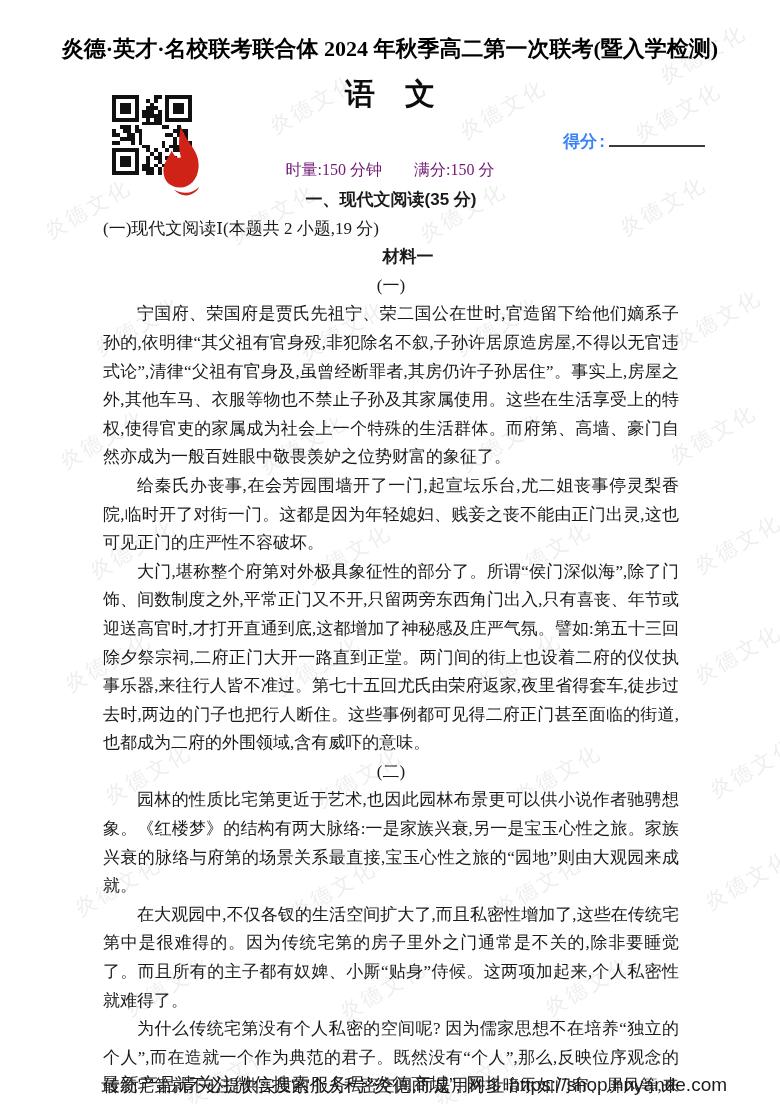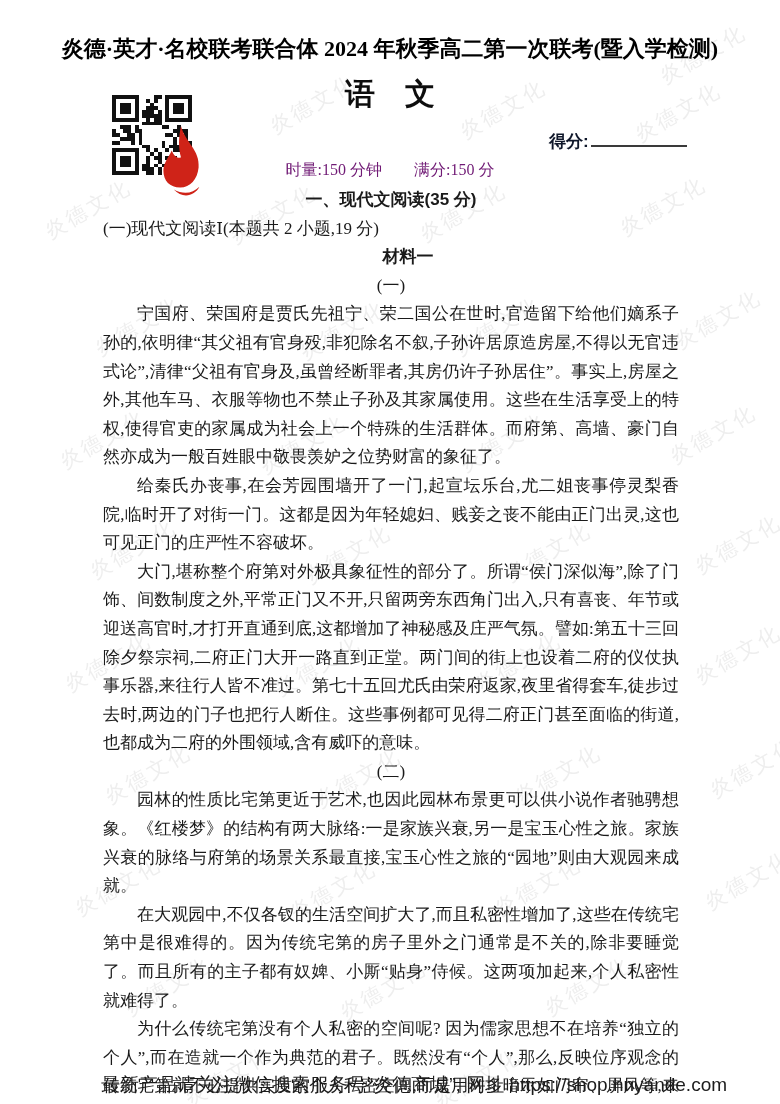--- a/index.html
+++ b/index.html
@@ -10,22 +10,22 @@
   .wm{position:absolute;font-size:21px;letter-spacing:3px;color:rgba(90,90,90,0.10);
       transform:rotate(-30deg);white-space:nowrap;font-family:"DejaVu Serif",serif;}
   
   .exam-title{position:absolute;top:34px;left:0;width:100%;text-align:center;
       font-size:22px;font-weight:bold;letter-spacing:0px;color:#000000;z-index:2;}
   .subject-title{position:absolute;top:74px;left:0;width:100%;text-align:center;
       font-size:30px;font-weight:bold;color:#0d0d0d;z-index:2;}
   .qr-wrap{position:absolute;left:112px;top:95px;width:80px;height:80px;z-index:2;}
   .qr-wrap svg{display:block;width:80px;height:80px;}
   .flame-overlay{position:absolute;left:29px;top:27px;width:22px;height:24px;}
-  .score-row{position:absolute;top:130px;left:549px;z-index:2;
-      font-family:Liberation Sans, sans-serif;font-size:17px;font-weight:bold;color:#0f172a;}
+  .score-row{position:absolute;top:130px;left:563px;z-index:2;
+      font-family:Liberation Mono, monospace;font-size:17px;font-weight:bold;color:#3b82f6;}
   .score-blank{display:inline-block;width:96px;height:14px;border-bottom:2px solid #3a3a3a;
       margin-left:2px;vertical-align:baseline;}
   .meta-row{position:absolute;top:160px;left:0;width:100%;text-align:center;z-index:2;
       font-size:16px;color:#701a75;}
   .meta-row span{margin:0 14px;}
   
   .content{position:absolute;left:103px;top:186px;width:576px;z-index:1;
       font-size:17px;line-height:28.6px;text-align:justify;text-justify:inter-ideograph;}
   .content p{margin:0;text-indent:2em;}
   .h-sans{font-family:"Liberation Sans","DejaVu Sans",sans-serif;font-weight:bold;text-align:center;}

